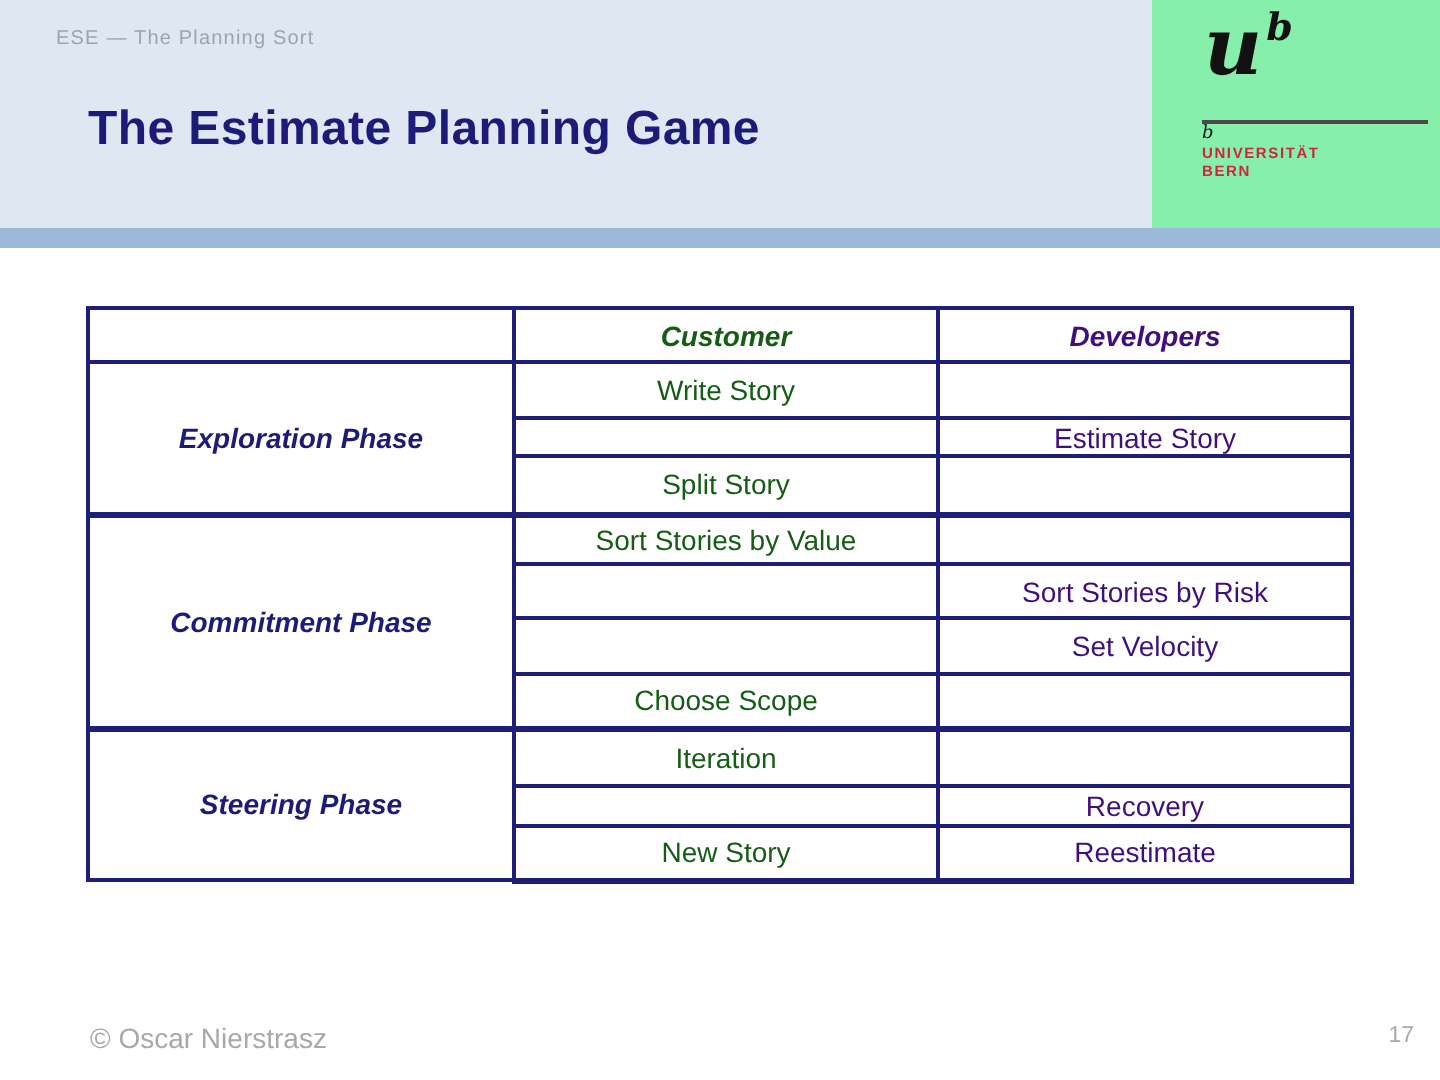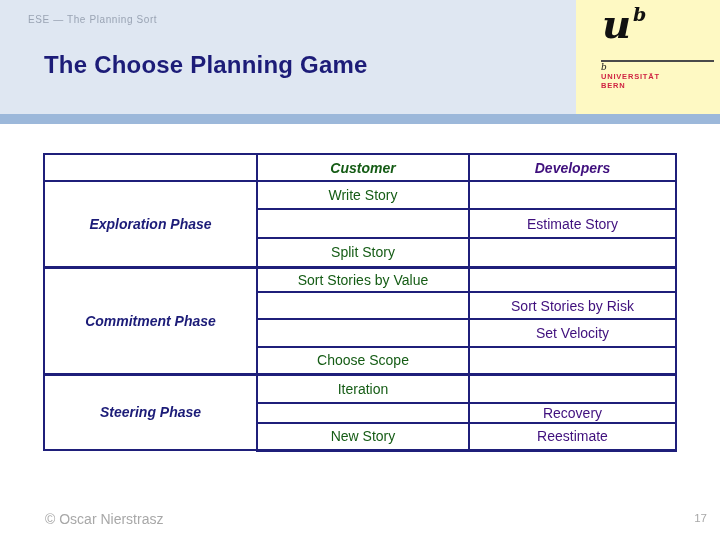--- a/index.html
+++ b/index.html
@@ -21,21 +21,21 @@
     font-size: 10px; line-height: 12px; color: #9aa4b4; letter-spacing: 0.6px;
   }
   .slide-title {
     position: absolute; left: 44px; top: 51px;
     font-size: 24px; line-height: 28px; font-weight: bold; color: #1c1c78;
     letter-spacing: 0.2px;
   }
   
   .logo-box {
     position: absolute; left: 576px; top: 0; width: 144px; height: 114px;
-    background: #fef9c3;
+    background: #86efac;
   }
   .logo-mark {
     position: absolute; left: 26px; top: 2px;
     font-family: "DejaVu Serif", serif; font-style: italic; font-weight: bold;
     font-size: 40px; line-height: 44px; color: #111111;
   }
   .logo-mark .sup {
     font-size: 19px; position: relative; top: -17px; left: 2px; font-weight: bold;
   }
   .logo-line {
@@ -90,21 +90,21 @@
 </style>
 </head>
 <body>
 
 <div class="slide">
 
   <div class="header-band"></div>
   <div class="divider-bar"></div>
 
   <div class="breadcrumb">ESE — The Planning Sort</div>
-  <div class="slide-title">The Choose Planning Game</div>
+  <div class="slide-title">The Estimate Planning Game</div>
 
   <div class="logo-box">
     <div class="logo-mark"><span>u</span><span class="sup">b</span></div>
     <div class="logo-line"></div>
     <div class="logo-tiny">b</div>
     <div class="logo-university">UNIVERSITÄT</div>
     <div class="logo-bern">BERN</div>
   </div>
 
   <table class="game">
@@ -117,21 +117,21 @@
         <tr style="height:27px">
       <td class="corner"></td>
       <td class="header-cell customer-text">Customer</td>
       <td class="header-cell dev-text br">Developers</td>
     </tr>
     <tr style="height:28px">
       <td class="phase-cell" rowspan="3">Exploration Phase</td>
       <td class="customer-text">Write Story</td>
       <td class="br"></td>
     </tr>
-    <tr style="height:29px">
+    <tr style="height:19px">
       <td></td>
       <td class="dev-text br">Estimate Story</td>
     </tr>
     <tr style="height:29px">
       <td class="customer-text">Split Story</td>
       <td class="br"></td>
     </tr>
     <tr class="sep" style="height:25px">
       <td class="phase-cell" rowspan="4">Commitment Phase</td>
       <td class="customer-text">Sort Stories by Value</td>

